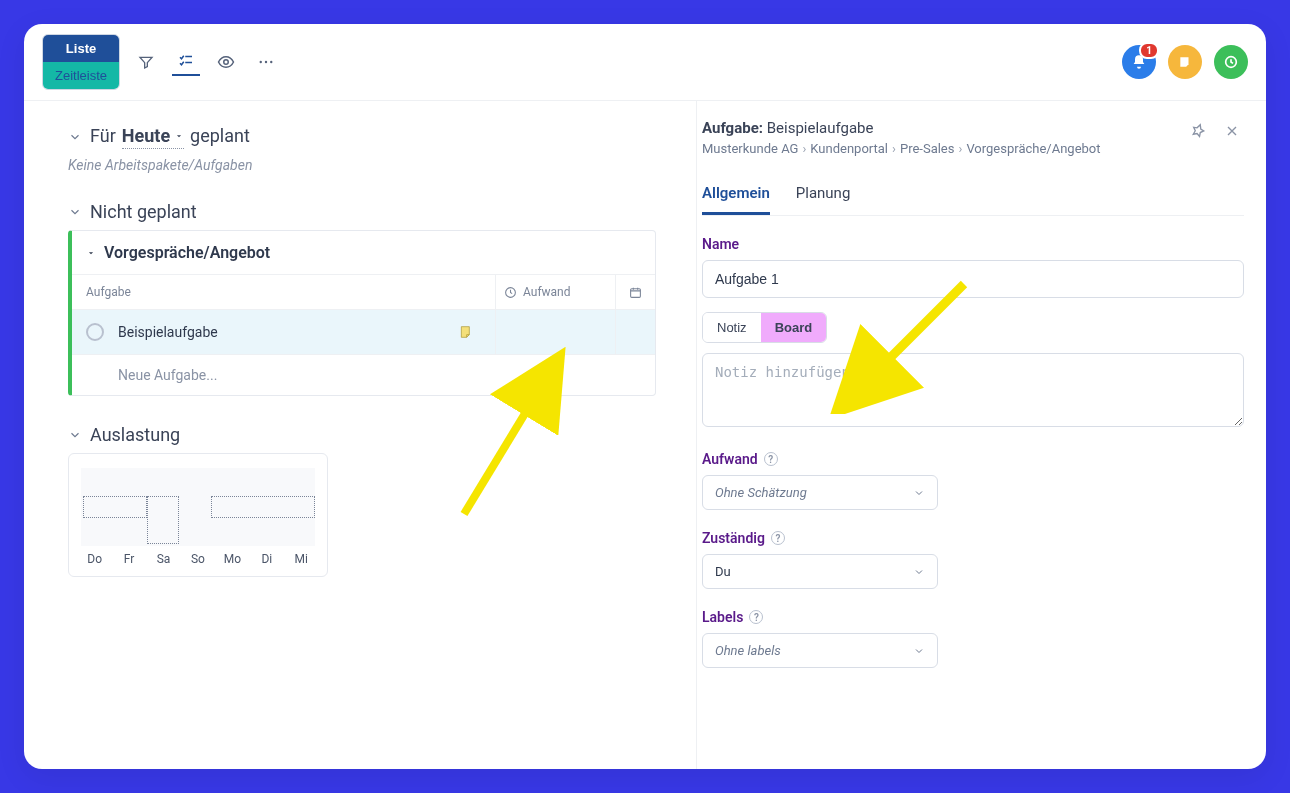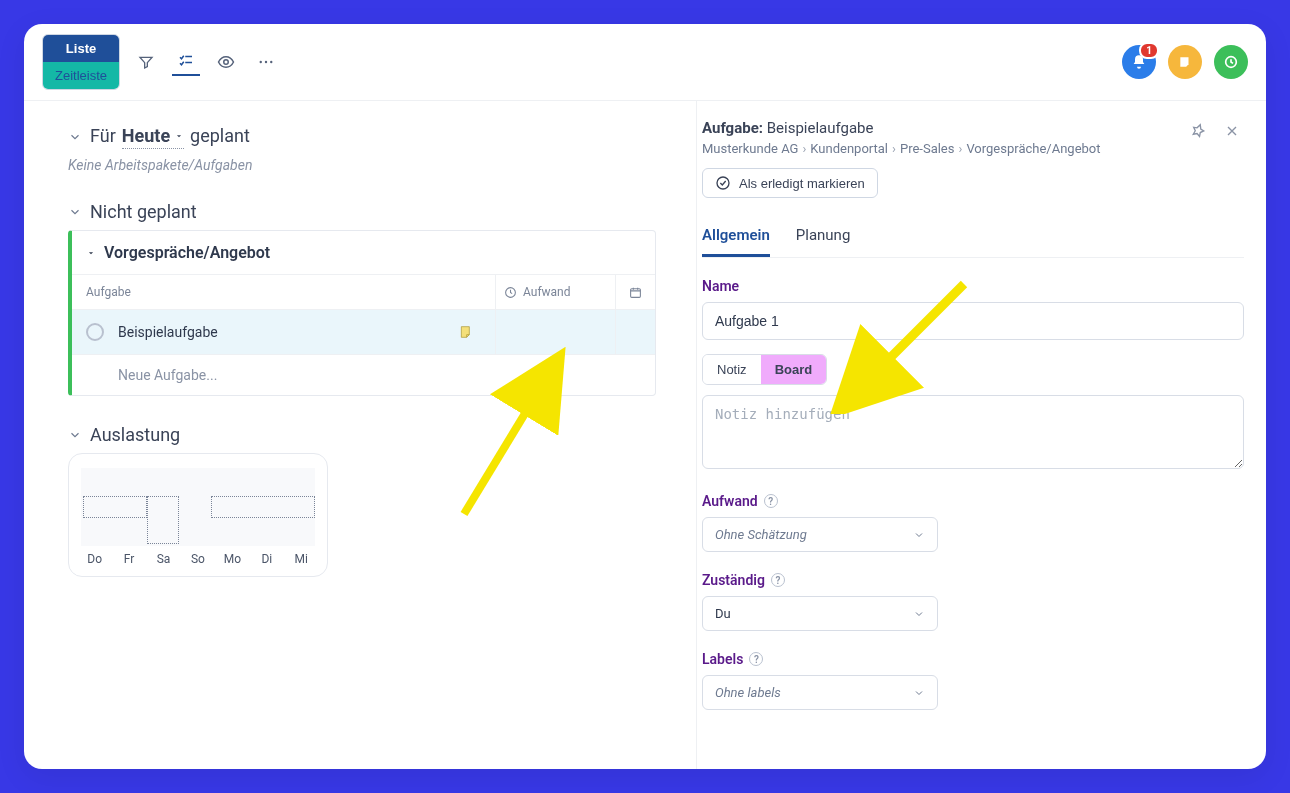--- a/index.html
+++ b/index.html
@@ -161,21 +161,21 @@
   .note-icon {
     width:18px; height:18px; display:inline-flex; align-items:center; justify-content:center;
     margin-left:auto; margin-right:6px;
   }
   .new-task-row {
     padding: 12px 14px 12px 46px; color:#8a93a5; font-size:14px;
   }
 
   
   .util-card {
-    border:1px solid #e6e9ef; border-radius:14px; width: 260px;
+    border:1px solid #e6e9ef; border-radius:6px; width: 260px;
     padding: 14px 12px 10px 12px;
   }
   .util-chart {
     height: 78px; position:relative; margin-bottom: 6px;
     background: #f8f9fb;
   }
   .util-chart .dashbox {
     position:absolute; border:1px dotted #7b8598;
   }
   .util-days { display:flex; gap: 11px; font-size:12px; color:#4b5568; padding: 0 2px;}
@@ -429,27 +429,20 @@
               <path d="M12 2l3 6 5 1-4 4 1 6-5-3-5 3 1-6-4-4 5-1z" transform="rotate(20 12 12)"></path>
             </svg>
         </span>
         <span class="close-icon">
           <svg width="16" height="16" viewBox="0 0 24 24" fill="none" stroke="currentColor" stroke-width="2">
               <path d="M6 6l12 12M18 6L6 18"></path>
             </svg>
         </span>
       </div>
 
-      <button class="mark-done">
-        <svg width="16" height="16" viewBox="0 0 24 24" fill="none" stroke="#3a4357" stroke-width="2">
-            <circle cx="12" cy="12" r="9"></circle>
-            <path d="M8 12l3 3 5-6"></path>
-          </svg>
-        <span>Als erledigt markieren</span>
-      </button>
 
       <div class="tabs">
         <div class="tab active">Allgemein</div>
         <div class="tab">Planung</div>
       </div>
 
       <div class="field-label">Name</div>
       <input class="text-input" value="Aufgabe 1" style="">
 
       <div class="seg">

